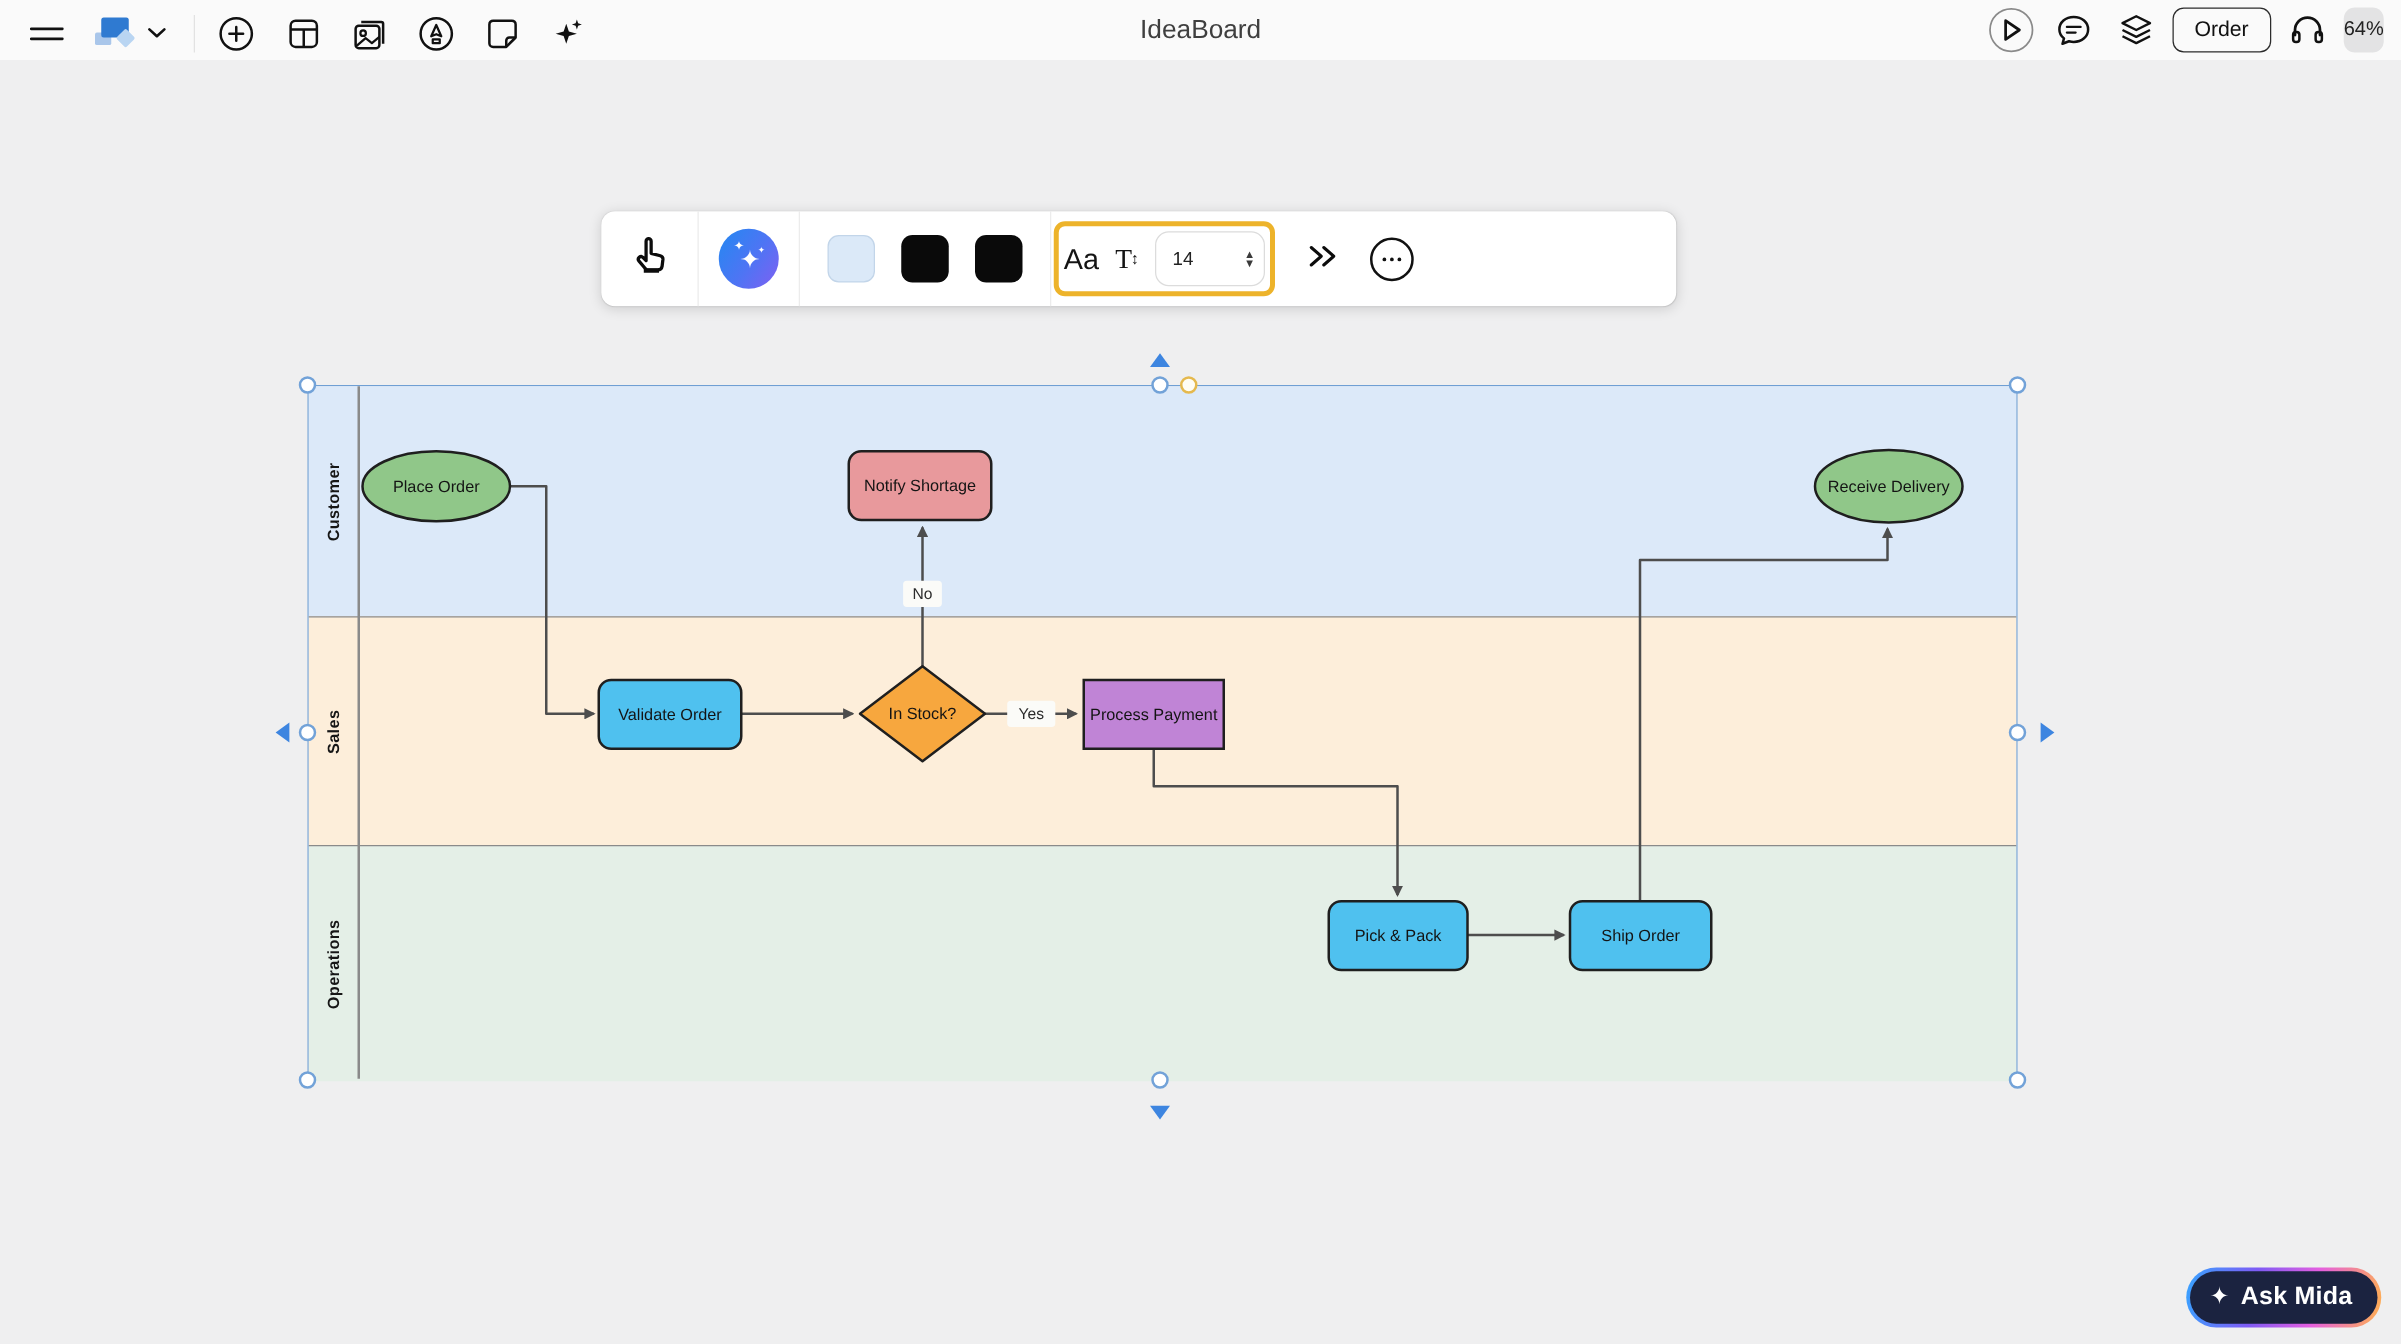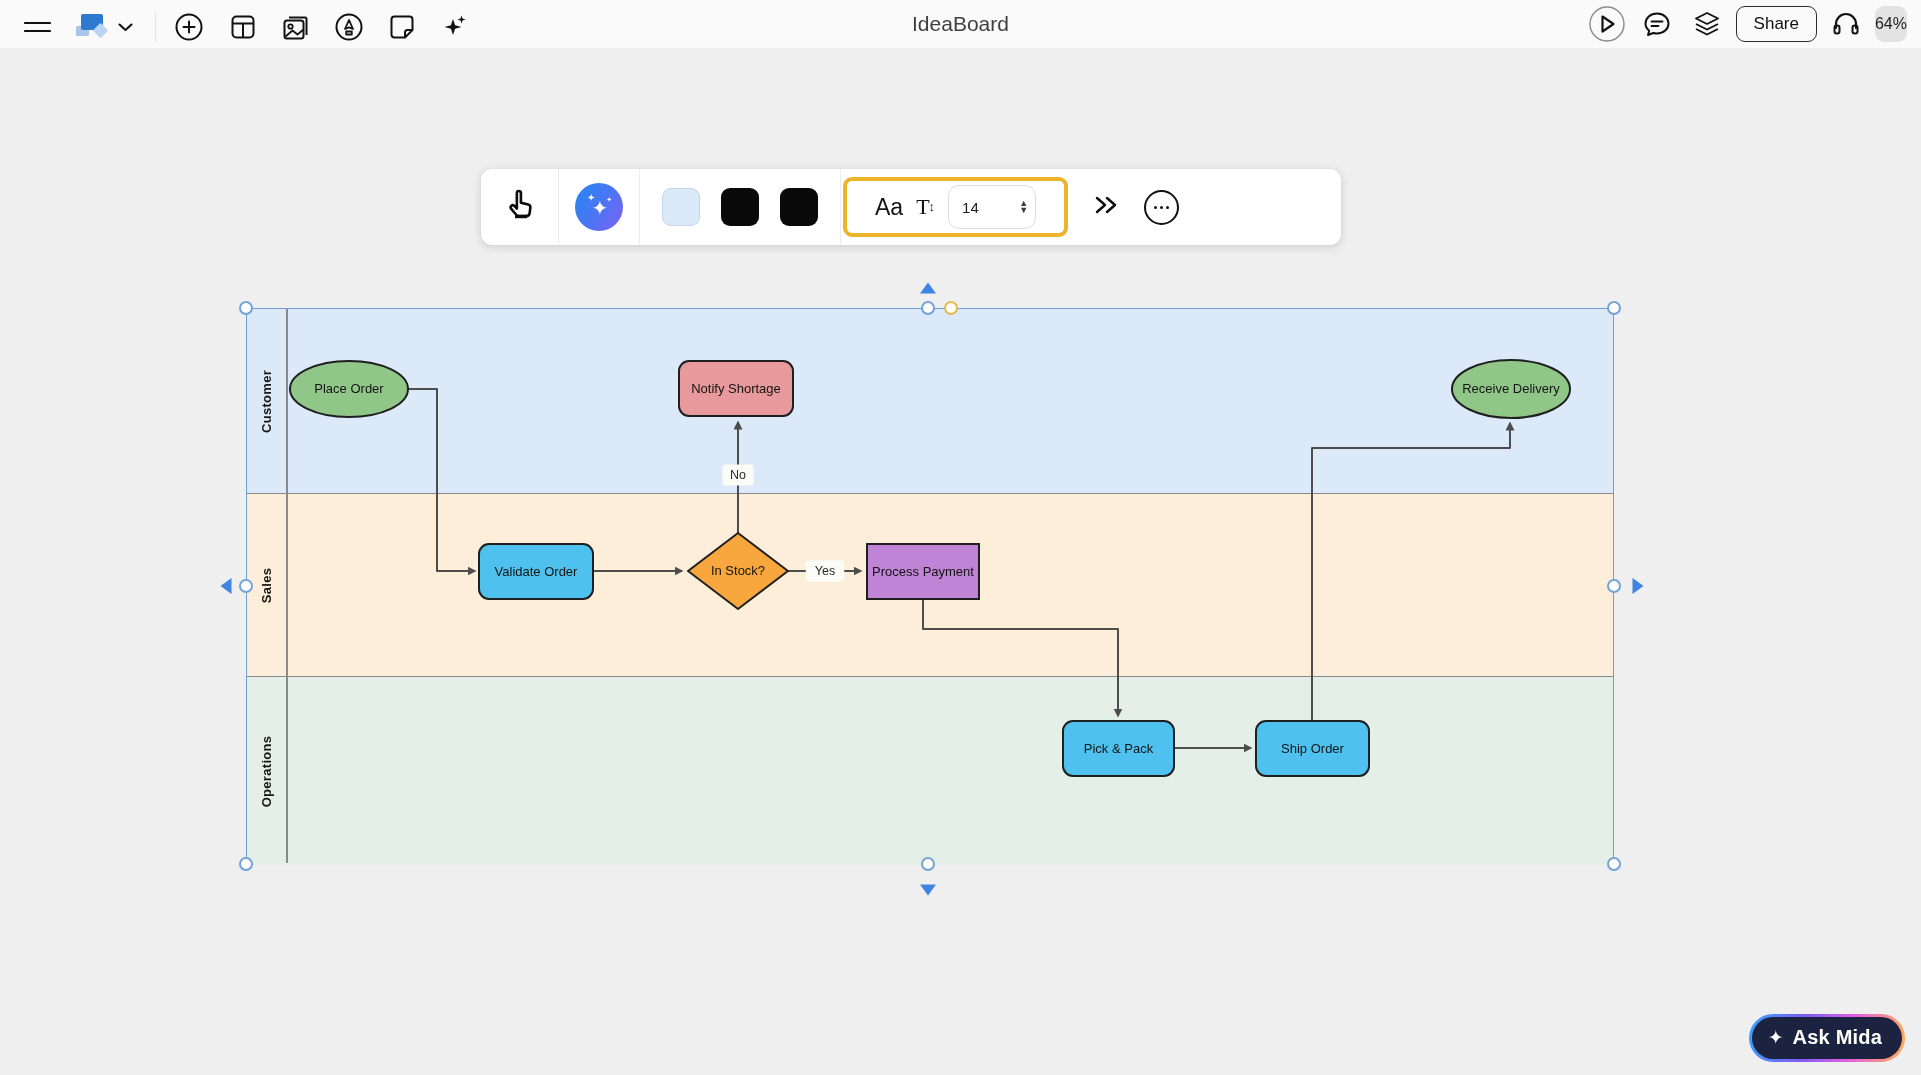--- a/index.html
+++ b/index.html
@@ -26,21 +26,21 @@
   .cell-ai { width:80px; }
   .ai-circle { width:48px; height:48px; border-radius:50%; background:linear-gradient(125deg,#2f83f2 15%,#4f74f4 55%,#7a62f2 95%); display:flex; align-items:center; justify-content:center; position:relative; }
   .ai-circle .s1 { color:#fff; font-size:20px; line-height:1; transform:translate(1px,1px); }
   .ai-circle .s2 { position:absolute; color:#fff; font-size:10px; top:9px; left:12px; }
   .ai-circle .s3 { position:absolute; color:#fff; font-size:7px; top:13px; right:11px; }
   .cell-swatches { width:200px; gap:21px; }
   .swatch { width:38px; height:38px; border-radius:9px; cursor:pointer; }
   .swatch-fill { background:#dbe9f8; border:1px solid #c2d5e9; }
   .swatch-black { background:#0a0a0a; }
   .cell-addrow { width:163px; font-size:19px; color:#1c1c1c; white-space:nowrap; }
-  .text-group { height:60px; margin-left:2px; border:4px solid #edb32a; border-radius:9px; display:flex; align-items:center; padding:0 28px; gap:13px; background:#fff; }
+  .text-group { height:60px; margin-left:2px; border:4px solid #edb32a; border-radius:9px; display:flex; align-items:center; padding:0 4px; gap:13px; background:#fff; }
   .aa-label { font-size:23px; color:#141414; cursor:pointer; }
   .tsize-label { font-size:22px; color:#141414; font-family:"Liberation Serif","DejaVu Serif",serif; cursor:pointer; display:flex; align-items:center; }
   .tsize-label .updown { font-size:13px; margin-left:-1px; color:#141414; }
   .size-input-wrap { position:relative; width:88px; height:44px; }
   .size-input { width:100%; height:100%; border:1.6px solid #dcdcdc; border-radius:11px; font-size:15px; color:#222; padding:0 24px 0 13px; font-family:inherit; background:#fff; }
   .stepper { position:absolute; right:8px; top:50%; transform:translateY(-50%); display:flex; flex-direction:column; line-height:.75; cursor:pointer; }
   .stepper span { font-size:9px; color:#3a3a3a; }
   .cell-expand { width:52px; margin-left:12px; }
   .cell-more { width:58px; }
   .more-circle { width:35px; height:35px; border-radius:50%; border:2px solid #111; display:flex; align-items:center; justify-content:center; gap:3px; }
@@ -172,21 +172,21 @@
     </button>
     <button class="icon-btn">
       <span>
         <svg width="30" height="30" viewBox="0 0 30 30">
           <path d="M15 4l11 5.5L15 15 4 9.5z" fill="none" stroke="#111" stroke-width="1.9" stroke-linejoin="round"></path>
           <path d="M4 15l11 5.5L26 15" fill="none" stroke="#111" stroke-width="1.9" stroke-linejoin="round"></path>
           <path d="M4 20l11 5.5L26 20" fill="none" stroke="#111" stroke-width="1.9" stroke-linejoin="round"></path>
         </svg>
       </span>
     </button>
-    <button class="share-btn">Share</button>
+    <button class="share-btn">Order</button>
     <button class="icon-btn">
       <span>
         <svg width="30" height="30" viewBox="0 0 30 30">
           <path d="M5 19v-4a10 10 0 0 1 20 0v4" fill="none" stroke="#111" stroke-width="2.2" stroke-linecap="round"></path>
           <rect x="3.5" y="16.5" width="5" height="8" rx="2.2" fill="none" stroke="#111" stroke-width="2"></rect>
           <rect x="21.5" y="16.5" width="5" height="8" rx="2.2" fill="none" stroke="#111" stroke-width="2"></rect>
         </svg>
       </span>
     </button>
     <div class="zoom-badge">64%</div>

